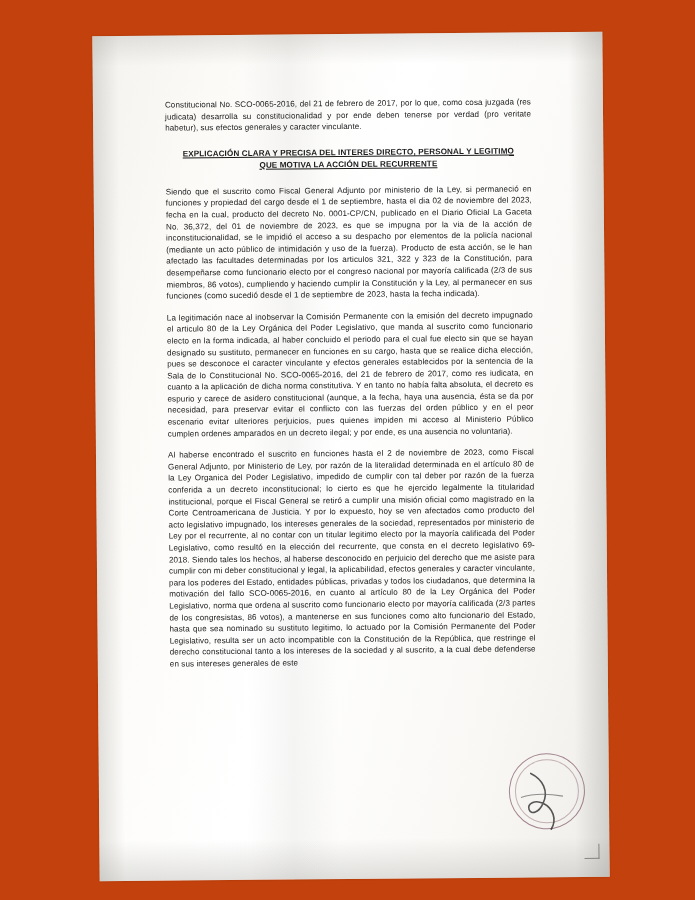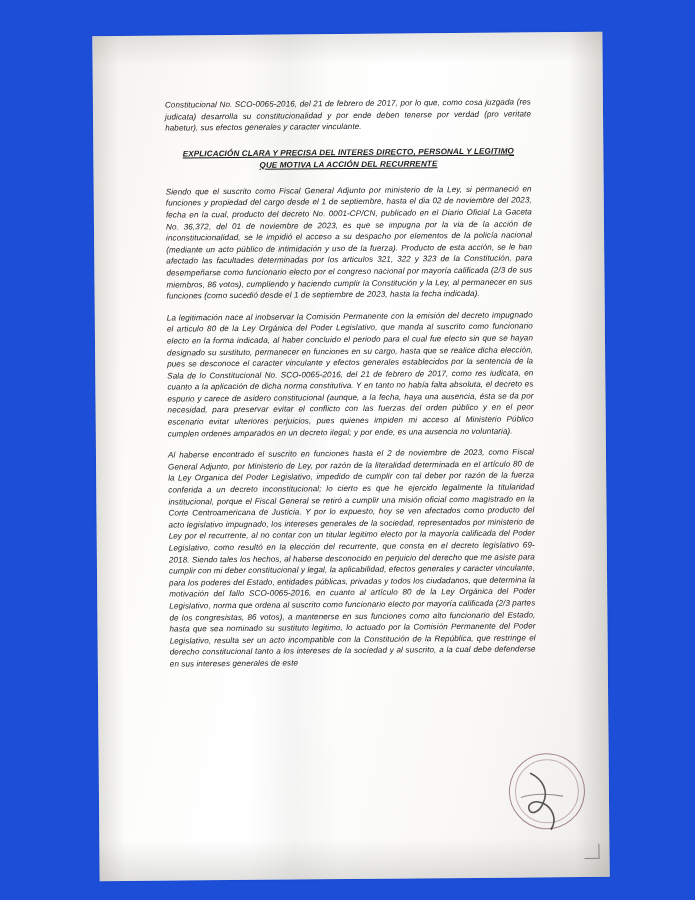--- a/index.html
+++ b/index.html
@@ -11,22 +11,21 @@
     width: 695px;
     height: 900px;
     overflow: hidden;
     font-family: "Liberation Sans", sans-serif;
   }
 
   #page {
     position: relative;
     width: 695px;
     height: 900px;
-    background: #1d4ed8;
-    font-style: italic;
+    background: #c2410c;
   }
 
   
   #sheet {
     position: absolute;
     left: 96px;
     top: 34px;
     width: 510px;
     height: 845px;
     background: linear-gradient(104deg, #f3f2ef 0%, #fbfaf7 18%, #ffffff 46%, #f9f8f5 78%, #eeedea 100%);

